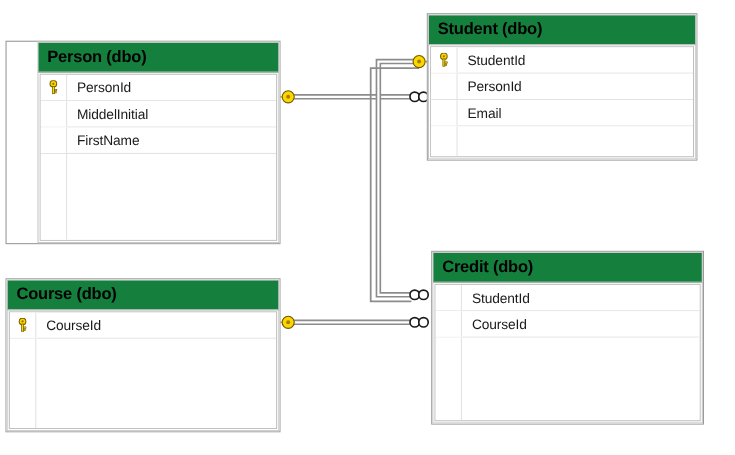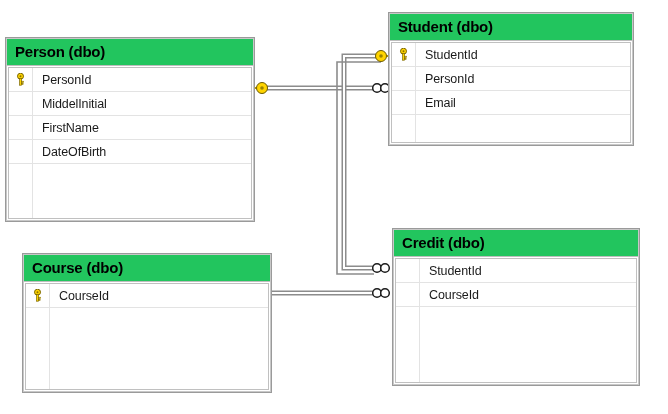--- a/index.html
+++ b/index.html
@@ -25,21 +25,21 @@
   }
   .entity-inner{
     box-sizing:border-box;
     width:100%;height:100%;
     border:1px solid #c8c8c8;
     background:#ffffff;
     display:flex;flex-direction:column;
   }
   .entity-header{
     box-sizing:border-box;
-    background:#22c55e;
+    background:#15803d;
     color:#000000;
     font-weight:bold;
     font-size:15px;
     line-height:1;
     padding:5px 8px 6px 8px;
     border-bottom:1px solid #bdbdbd;
     letter-spacing:-0.2px;
     white-space:nowrap;
   }
   .entity-body{
@@ -145,21 +145,21 @@
       <path d="M 256 293 L 248 293 M 249 293 L 249 297 M 252 293 L 252 296" stroke="#7a6600" stroke-width="0.8" fill="none"></path>
     </g>
 
     <g>
       <circle cx="377" cy="293" r="4.3" fill="#ffffff" stroke="#1a1a1a" stroke-width="1.5"></circle>
       <circle cx="385" cy="293" r="4.3" fill="#ffffff" stroke="#1a1a1a" stroke-width="1.5"></circle>
     </g>
   </svg>
 
   <div id="entities">
-      <div class="entity" style="left: 5px; top: 37px; width: 250px; height: 185px;">
+      <div class="entity" style="left: 5px; top: 37px; width: 250px; height: 185px; padding-left: 28px;">
         <div class="entity-inner">
           <div class="entity-header">Person (dbo)</div>
           <div class="entity-body">
             <div class="row">
               <div class="gutter">
                 <svg class="key-glyph" viewBox="0 0 11 13" xmlns="http://www.w3.org/2000/svg">
                   <circle cx="5.5" cy="3.2" r="3.0" fill="#ffd400" stroke="#7a6600" stroke-width="1"></circle>
                   <circle cx="5.5" cy="3.2" r="1.0" fill="#8a7300"></circle>
                   <rect x="4.6" y="5.6" width="1.9" height="6.6" fill="#ffd400" stroke="#7a6600" stroke-width="0.7"></rect>
                   <rect x="6.4" y="8.2" width="2.2" height="1.3" fill="#ffd400" stroke="#7a6600" stroke-width="0.6"></rect>
@@ -169,24 +169,20 @@
               <div class="colname">PersonId</div>
             </div>
             <div class="row">
               <div class="gutter"></div>
               <div class="colname">MiddelInitial</div>
             </div>
             <div class="row">
               <div class="gutter"></div>
               <div class="colname">FirstName</div>
             </div>
-            <div class="row">
-              <div class="gutter"></div>
-              <div class="colname">DateOfBirth</div>
-            </div>
             <div class="row filler">
               <div class="gutter"></div>
               <div class="colname"></div>
             </div>
           </div>
         </div>
       </div>
       <div class="entity" style="left: 388px; top: 12px; width: 246px; height: 134px;">
         <div class="entity-inner">
           <div class="entity-header">Student (dbo)</div>
@@ -211,21 +207,21 @@
               <div class="gutter"></div>
               <div class="colname">Email</div>
             </div>
             <div class="row filler">
               <div class="gutter"></div>
               <div class="colname"></div>
             </div>
           </div>
         </div>
       </div>
-      <div class="entity" style="left: 22px; top: 253px; width: 250px; height: 140px;">
+      <div class="entity" style="left: 5px; top: 253px; width: 250px; height: 140px;">
         <div class="entity-inner">
           <div class="entity-header">Course (dbo)</div>
           <div class="entity-body">
             <div class="row">
               <div class="gutter">
                 <svg class="key-glyph" viewBox="0 0 11 13" xmlns="http://www.w3.org/2000/svg">
                   <circle cx="5.5" cy="3.2" r="3.0" fill="#ffd400" stroke="#7a6600" stroke-width="1"></circle>
                   <circle cx="5.5" cy="3.2" r="1.0" fill="#8a7300"></circle>
                   <rect x="4.6" y="5.6" width="1.9" height="6.6" fill="#ffd400" stroke="#7a6600" stroke-width="0.7"></rect>
                   <rect x="6.4" y="8.2" width="2.2" height="1.3" fill="#ffd400" stroke="#7a6600" stroke-width="0.6"></rect>

